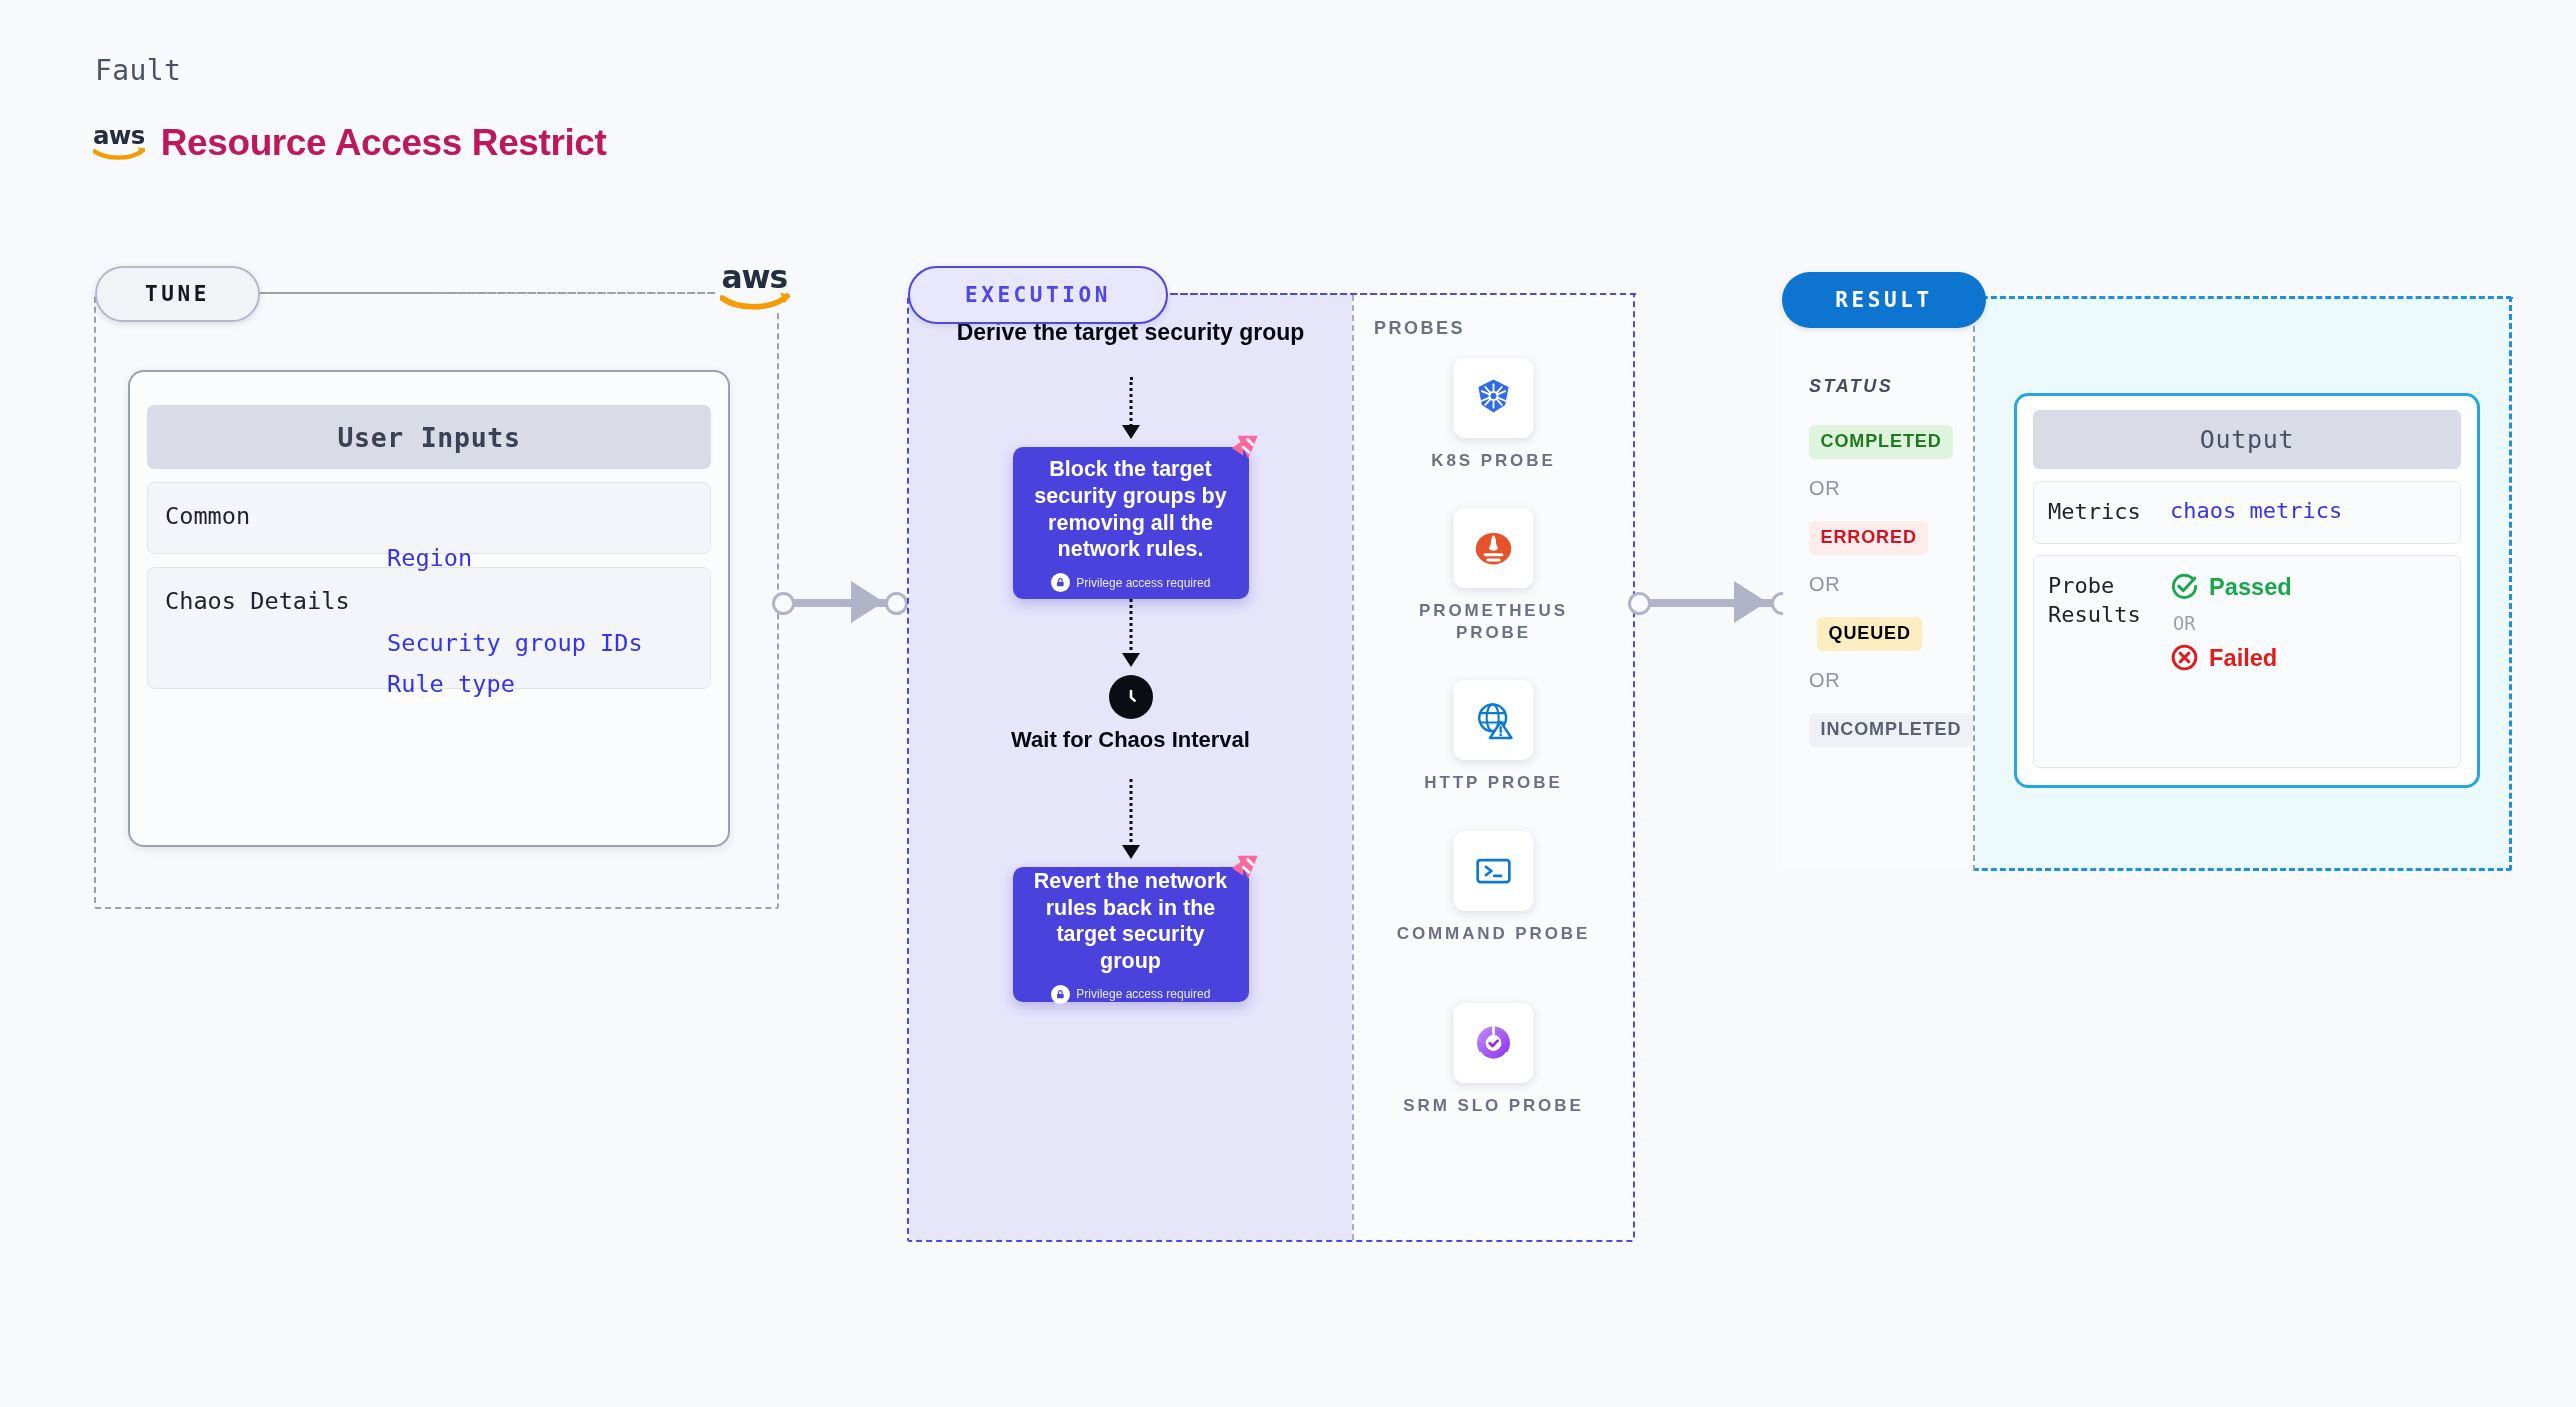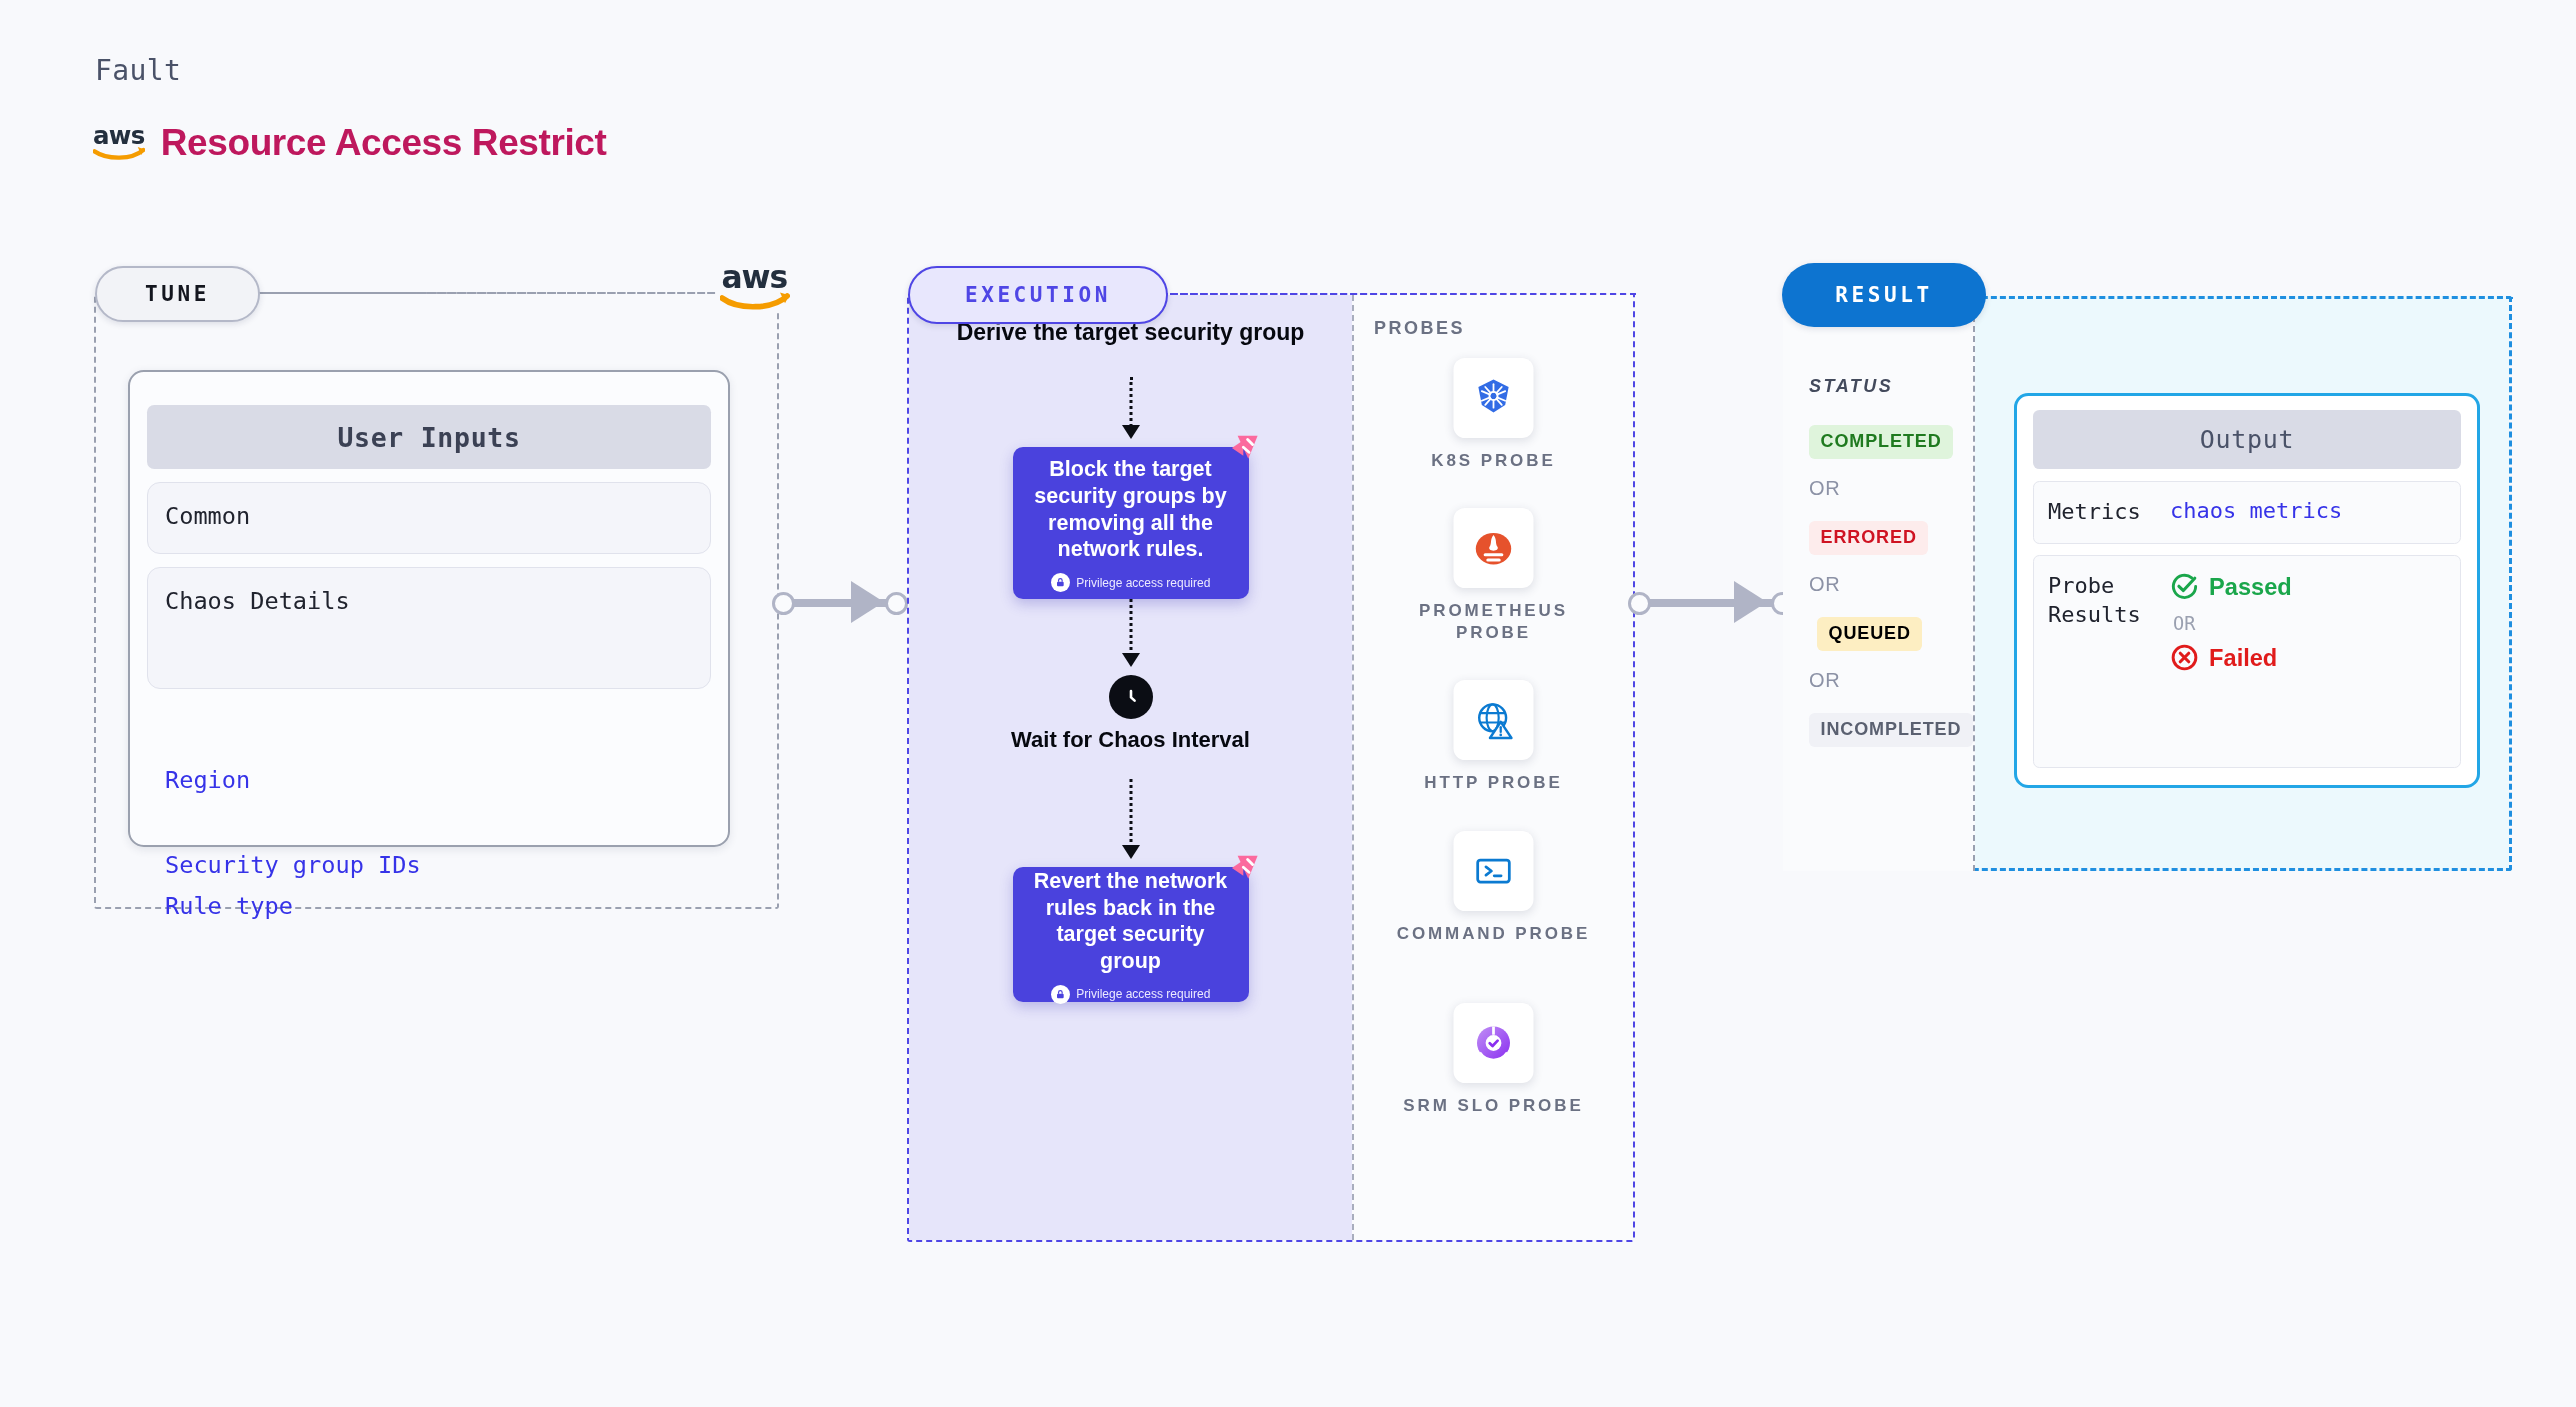--- a/index.html
+++ b/index.html
@@ -48,22 +48,22 @@
     box-shadow:0 2.9px 8.6px rgba(40,50,80,.10);
   }
   #tune-card{left:128px;top:370px;width:602px;height:477px;padding:33px 17px;box-sizing:border-box;}
   .card-hdr{
     background:#d9dbe6;border-radius:7.2px;height:64px;
     display:flex;align-items:center;justify-content:center;
     font-family:"DejaVu Sans Mono","Liberation Mono",monospace;
     font-size:26.5px;font-weight:bold;color:#3b4154;letter-spacing:0.7px;
   }
   .kv-row{
-    margin-top:13px;background:#f4f5fa;border:1.4px solid #e0e2ec;border-radius:13px;
-    display:flex;align-items:flex-start;padding:18.6px 17px;box-sizing:border-box;flex-direction:column;
+    margin-top:13px;background:#f4f5fa;border:1.4px solid #e0e2ec;border-radius:8px;
+    display:flex;align-items:flex-start;padding:18.6px 17px;box-sizing:border-box;
   }
   .kv-key{
     width:222px;flex:0 0 222px;
     font-family:"DejaVu Sans Mono","Liberation Mono",monospace;
     font-size:23.6px;color:#20232e;line-height:1.25;
   }
   .kv-vals{display:flex;flex-direction:column;gap:15.8px;margin-top:44px;}
   .kv-val{
     font-family:"DejaVu Sans Mono","Liberation Mono",monospace;
     font-size:23.6px;color:#3633e8;line-height:1.1;
@@ -136,21 +136,21 @@
     box-shadow:0 2.9px 9.3px rgba(40,50,80,.13);
     display:flex;align-items:center;justify-content:center;
   }
   .probe-label{
     margin-top:11.5px;font-size:17px;font-weight:bold;color:#6b7183;
     letter-spacing:2.9px;line-height:1.35;
   }
 
   
   #result-pill{
-    left:1782px;top:263px;width:204px;height:64px;
+    left:1782px;top:272px;width:204px;height:56px;
     background:#0d74d0;border:none;color:#fff;
   }
   #result-region{
     position:absolute;left:1783px;top:296px;width:729px;height:575px;
     border:3.6px dashed #1f8fe0;border-radius:2.9px;box-sizing:border-box;
   }
   #status-panel{
     position:absolute;left:1783px;top:296px;width:192px;height:575px;
     border-right:2.1px dashed #9aa0b0;box-sizing:border-box;background:#fafbfd;
   }

